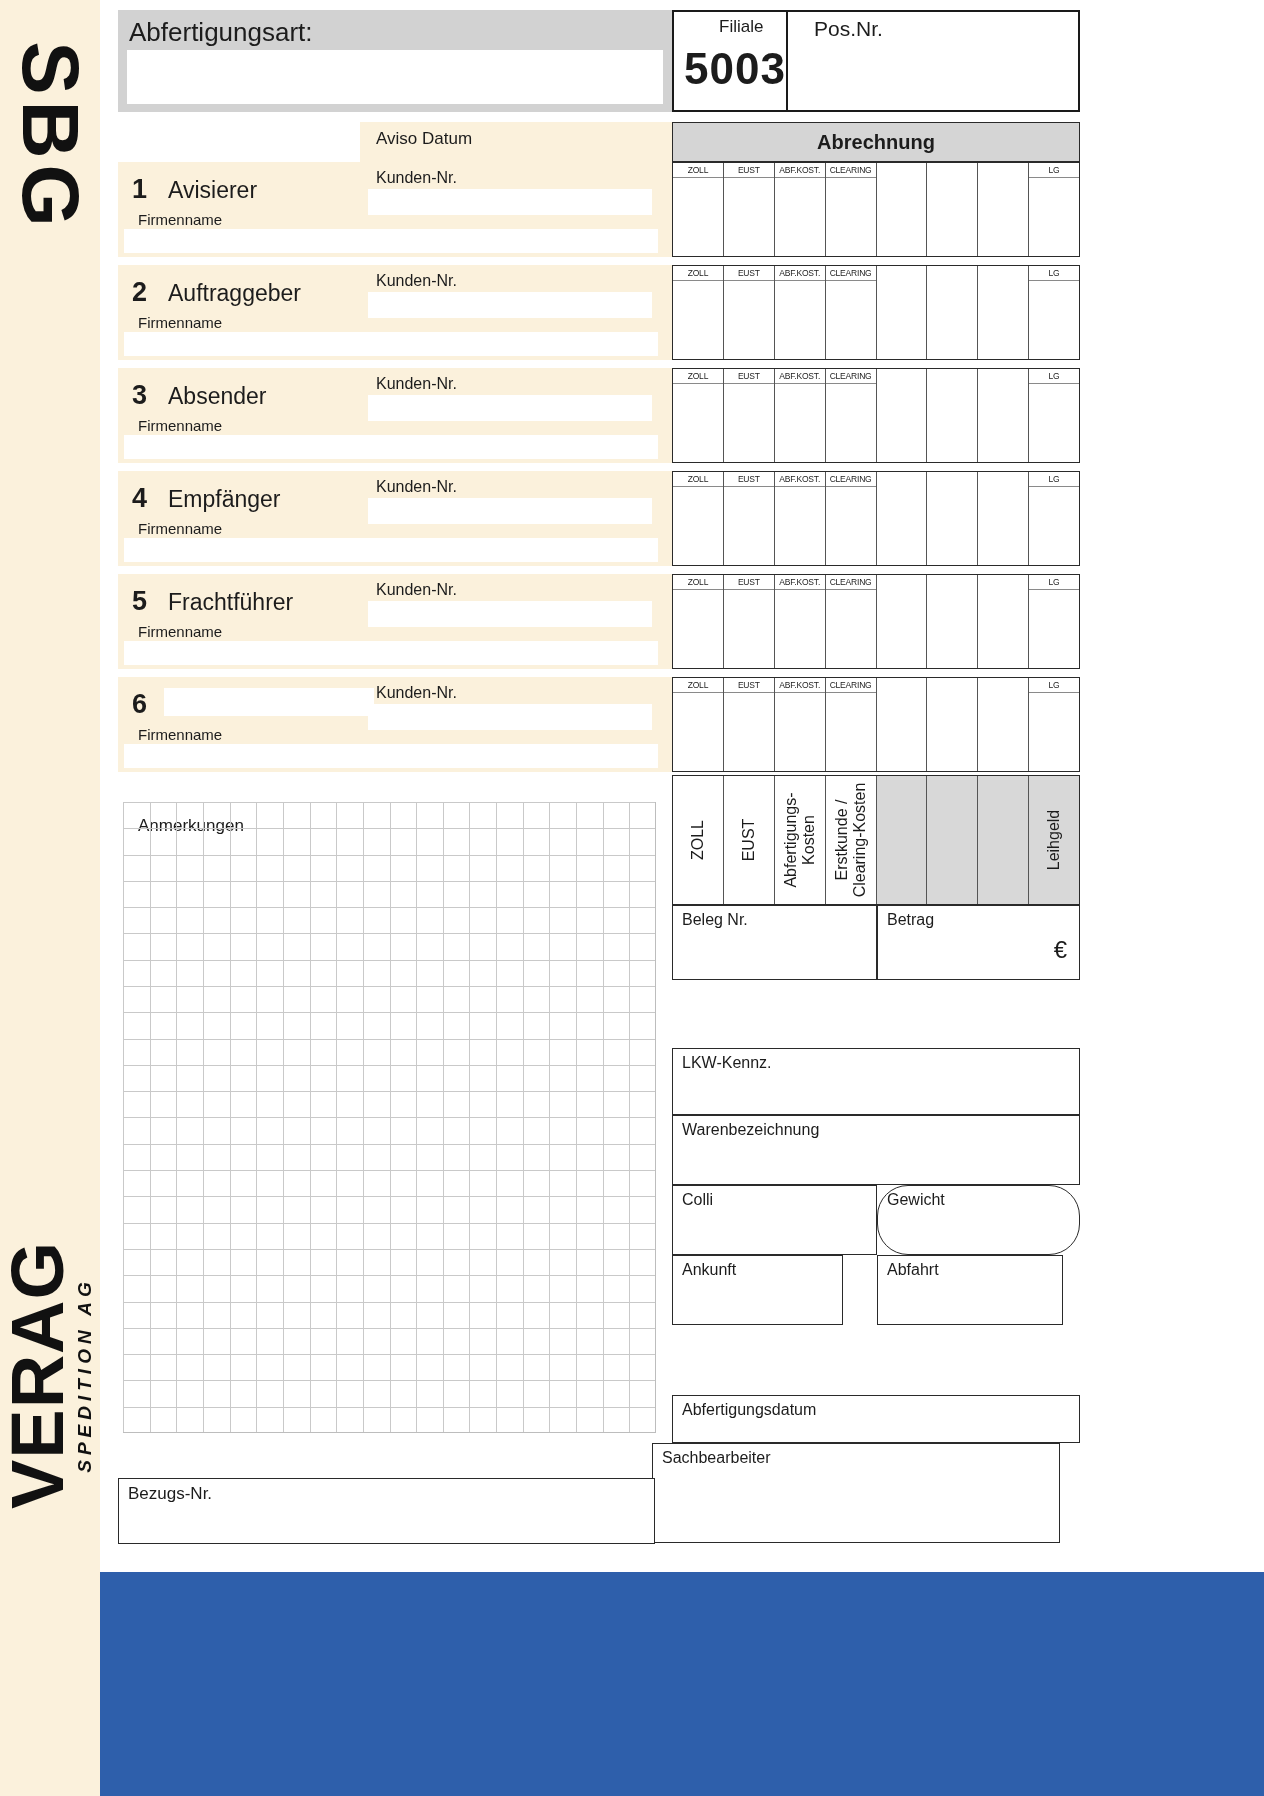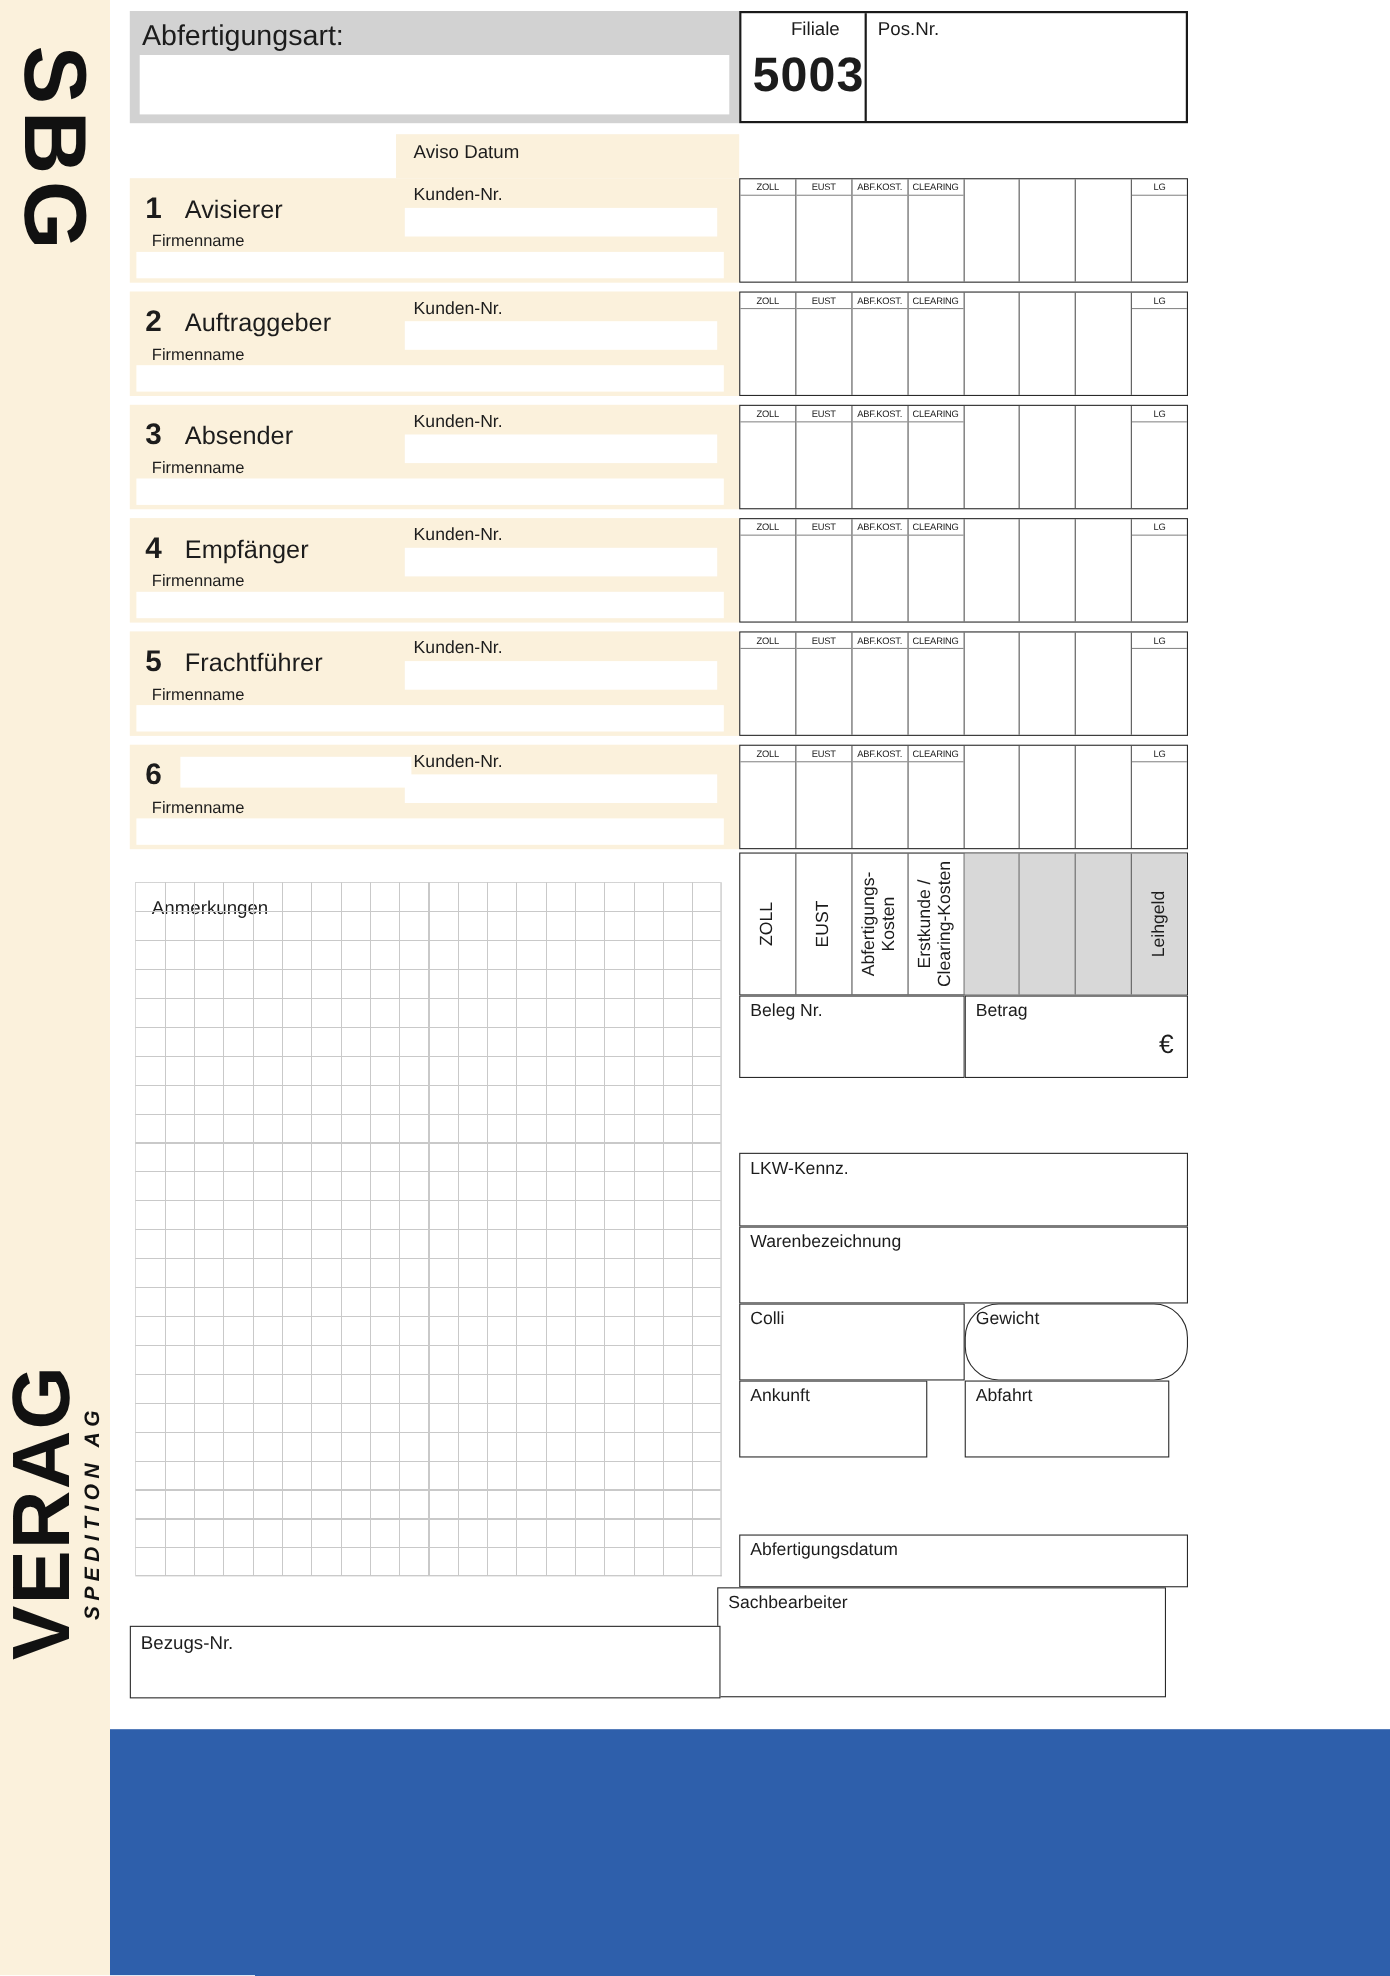--- a/index.html
+++ b/index.html
@@ -23,21 +23,21 @@
 
   
   .abf-box { left:118px; top:10px; width:554px; height:102px; background:#d2d2d2; }
   .abf-label { padding:7px 0 0 11px; font-size:26px; }
   .abf-input { position:absolute; left:9px; top:40px; width:536px; height:54px; background:#ffffff; }
 
   .filiale-box { left:672px; top:10px; width:408px; height:102px; background:#fff; border:2px solid #1a1a1a; }
   .filiale-label { position:absolute; left:9px; top:5px; font-size:17px;margin-left:36px; }
   .filiale-value { position:absolute; left:10px; top:32px; font-size:44px; font-weight:bold; letter-spacing:1px; }
   .filiale-divider { position:absolute; left:112px; top:0; width:2px; height:100%; background:#1a1a1a; }
-  .posnr-label { position:absolute; left:124px; top:5px; font-size:17px; }
+  .posnr-label { position:absolute; left:140px; top:5px; font-size:21px; }
 
   .abr-header { left:672px; top:122px; width:408px; height:40px; background:#d5d5d5; border:1.5px solid #2a2a2a;
                 display:flex; align-items:center; justify-content:center; font-size:20px; font-weight:600; }
 
   .aviso-strip { left:360px; top:122px; width:312px; height:40px; background:#fbf1dc; }
   .aviso-label { padding:7px 0 0 16px; font-size:17px; }
 
   
   .party-block { position:absolute; left:118px; width:554px; height:95px; background:#fbf1dc; }
   .pnum  { position:absolute; left:14px; top:12px; font-size:27px; font-weight:bold; }
@@ -104,20 +104,23 @@
   </div>
 
   <div class="abs filiale-box">
     <div class="filiale-label">Filiale</div>
     <div class="filiale-value">5003</div>
     <div class="filiale-divider"></div>
     <div class="posnr-label">Pos.Nr.</div>
     <div class="abs" style="left:126px;top:28px;width:275px;height:68px;"></div>
   </div>
 
+  <div class="abs abr-header">
+    <span>Abrechnung</span>
+  </div>
 
   <div class="abs aviso-strip">
     <div class="aviso-label">Aviso Datum</div>
   </div>
 
   <div id="party-area">
   <div class="party-block" style="top: 162px;">
     <span class="pnum">1</span>
     <span class="pname">Avisierer</span>
 

